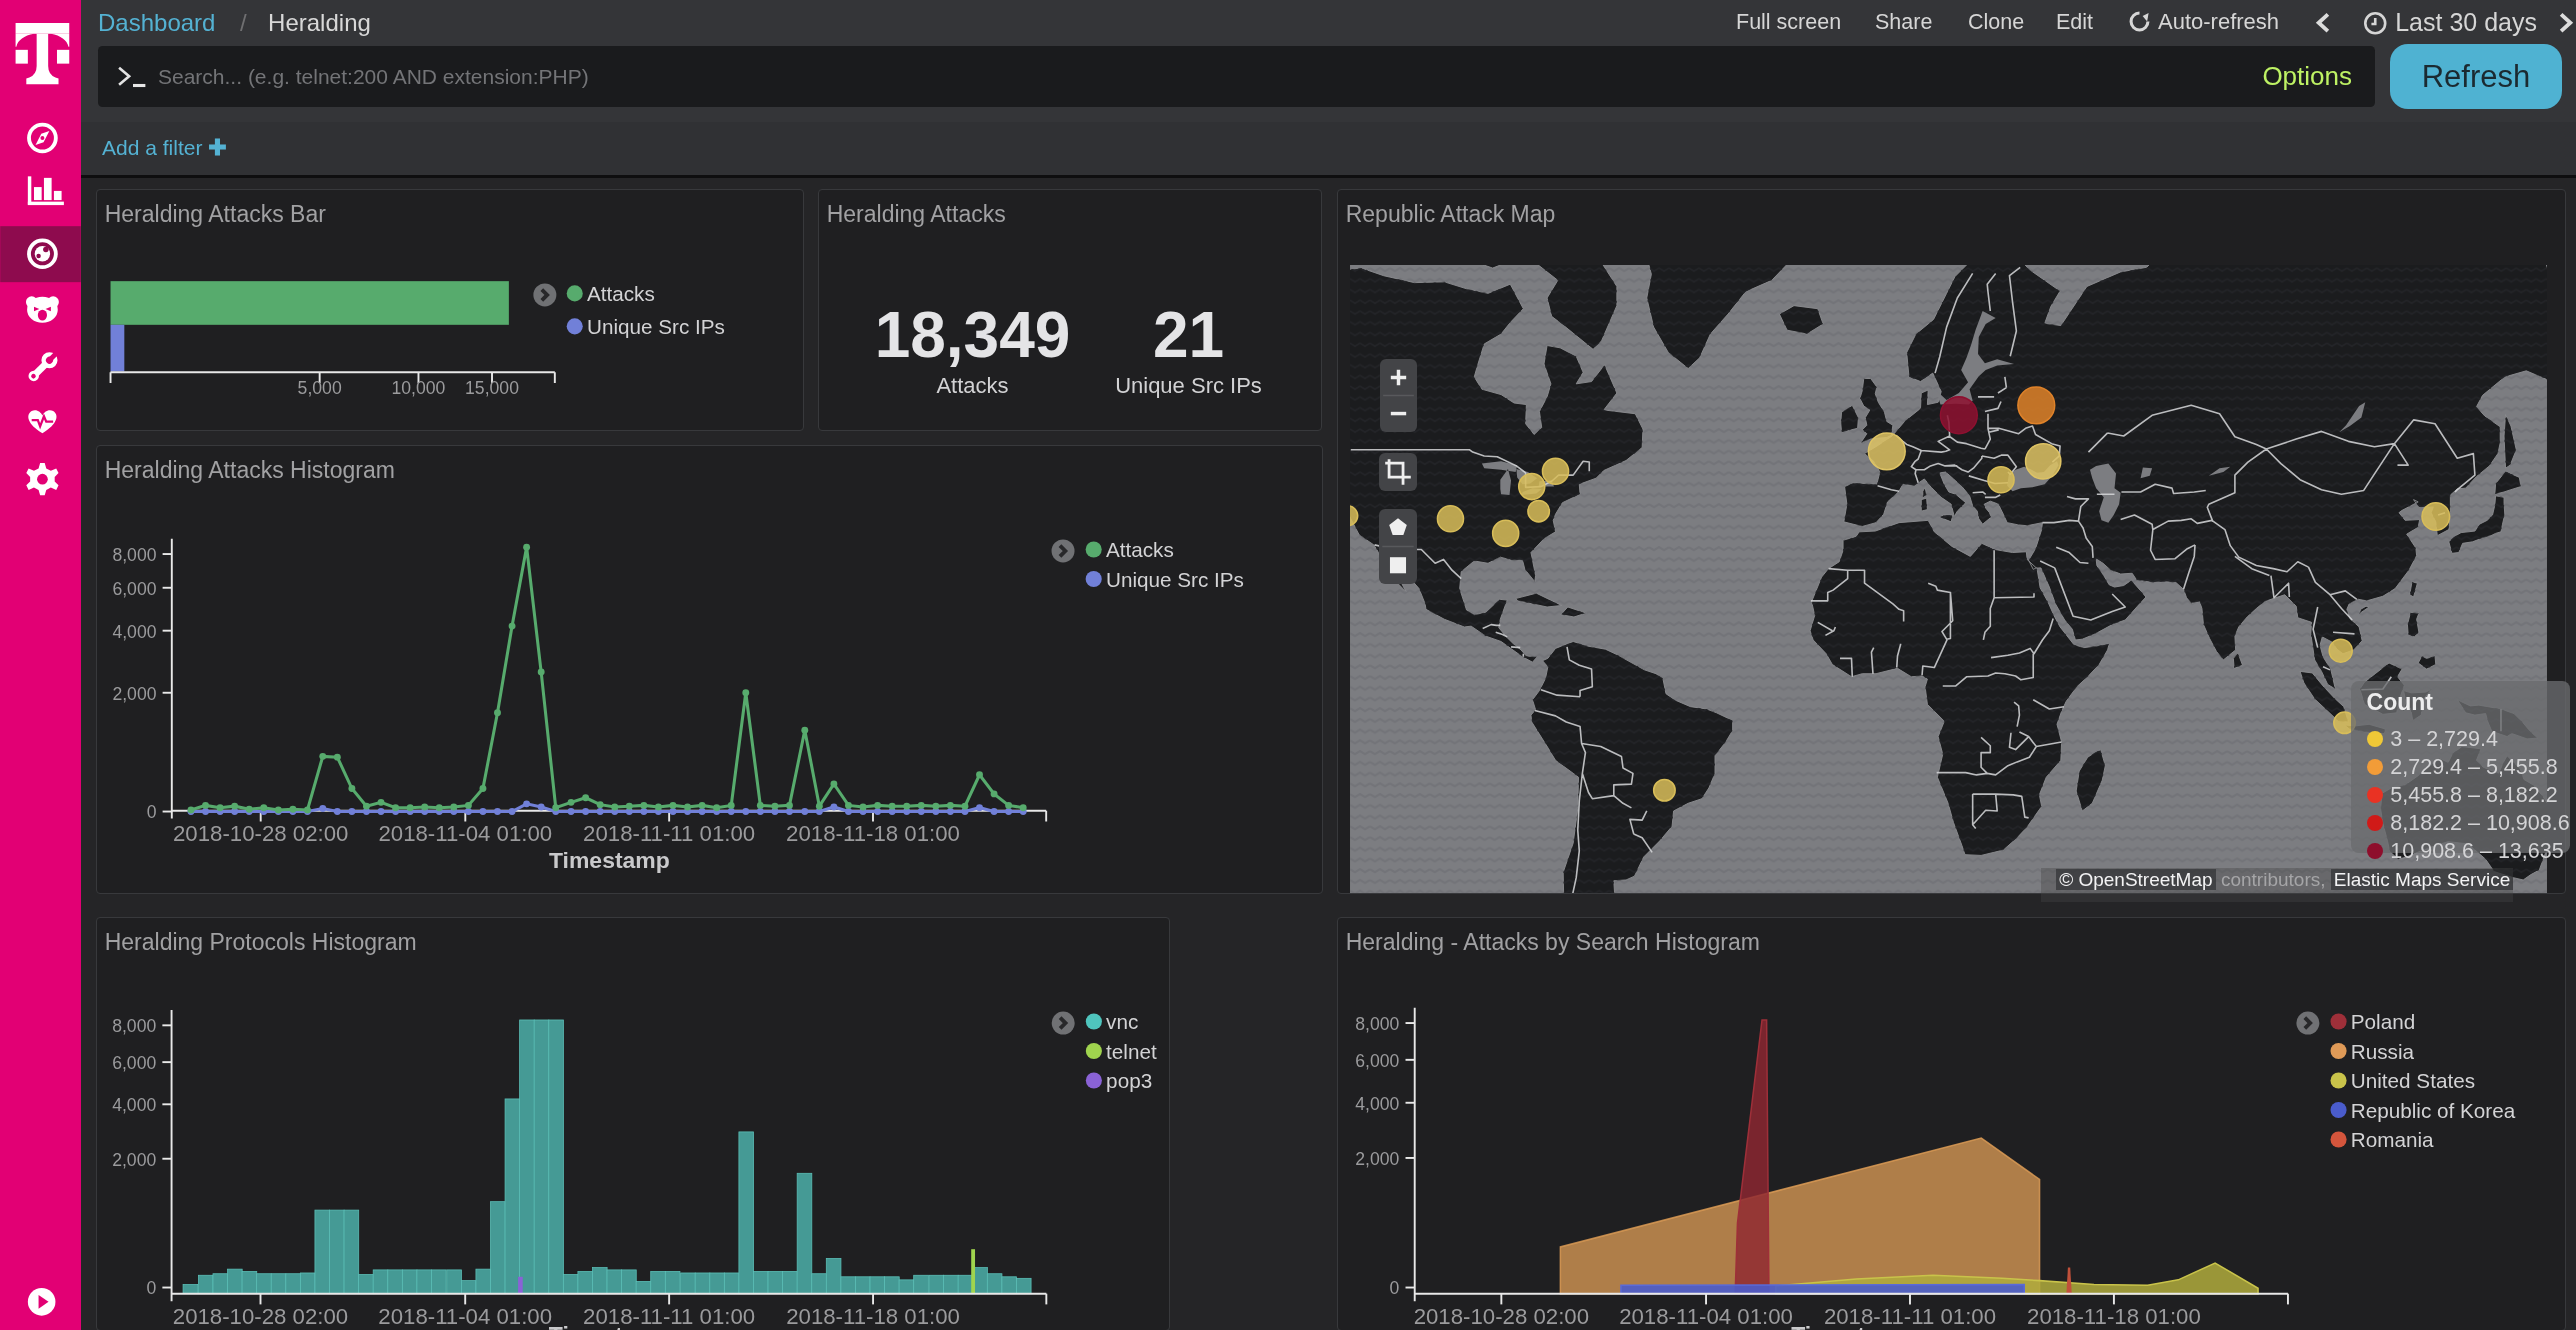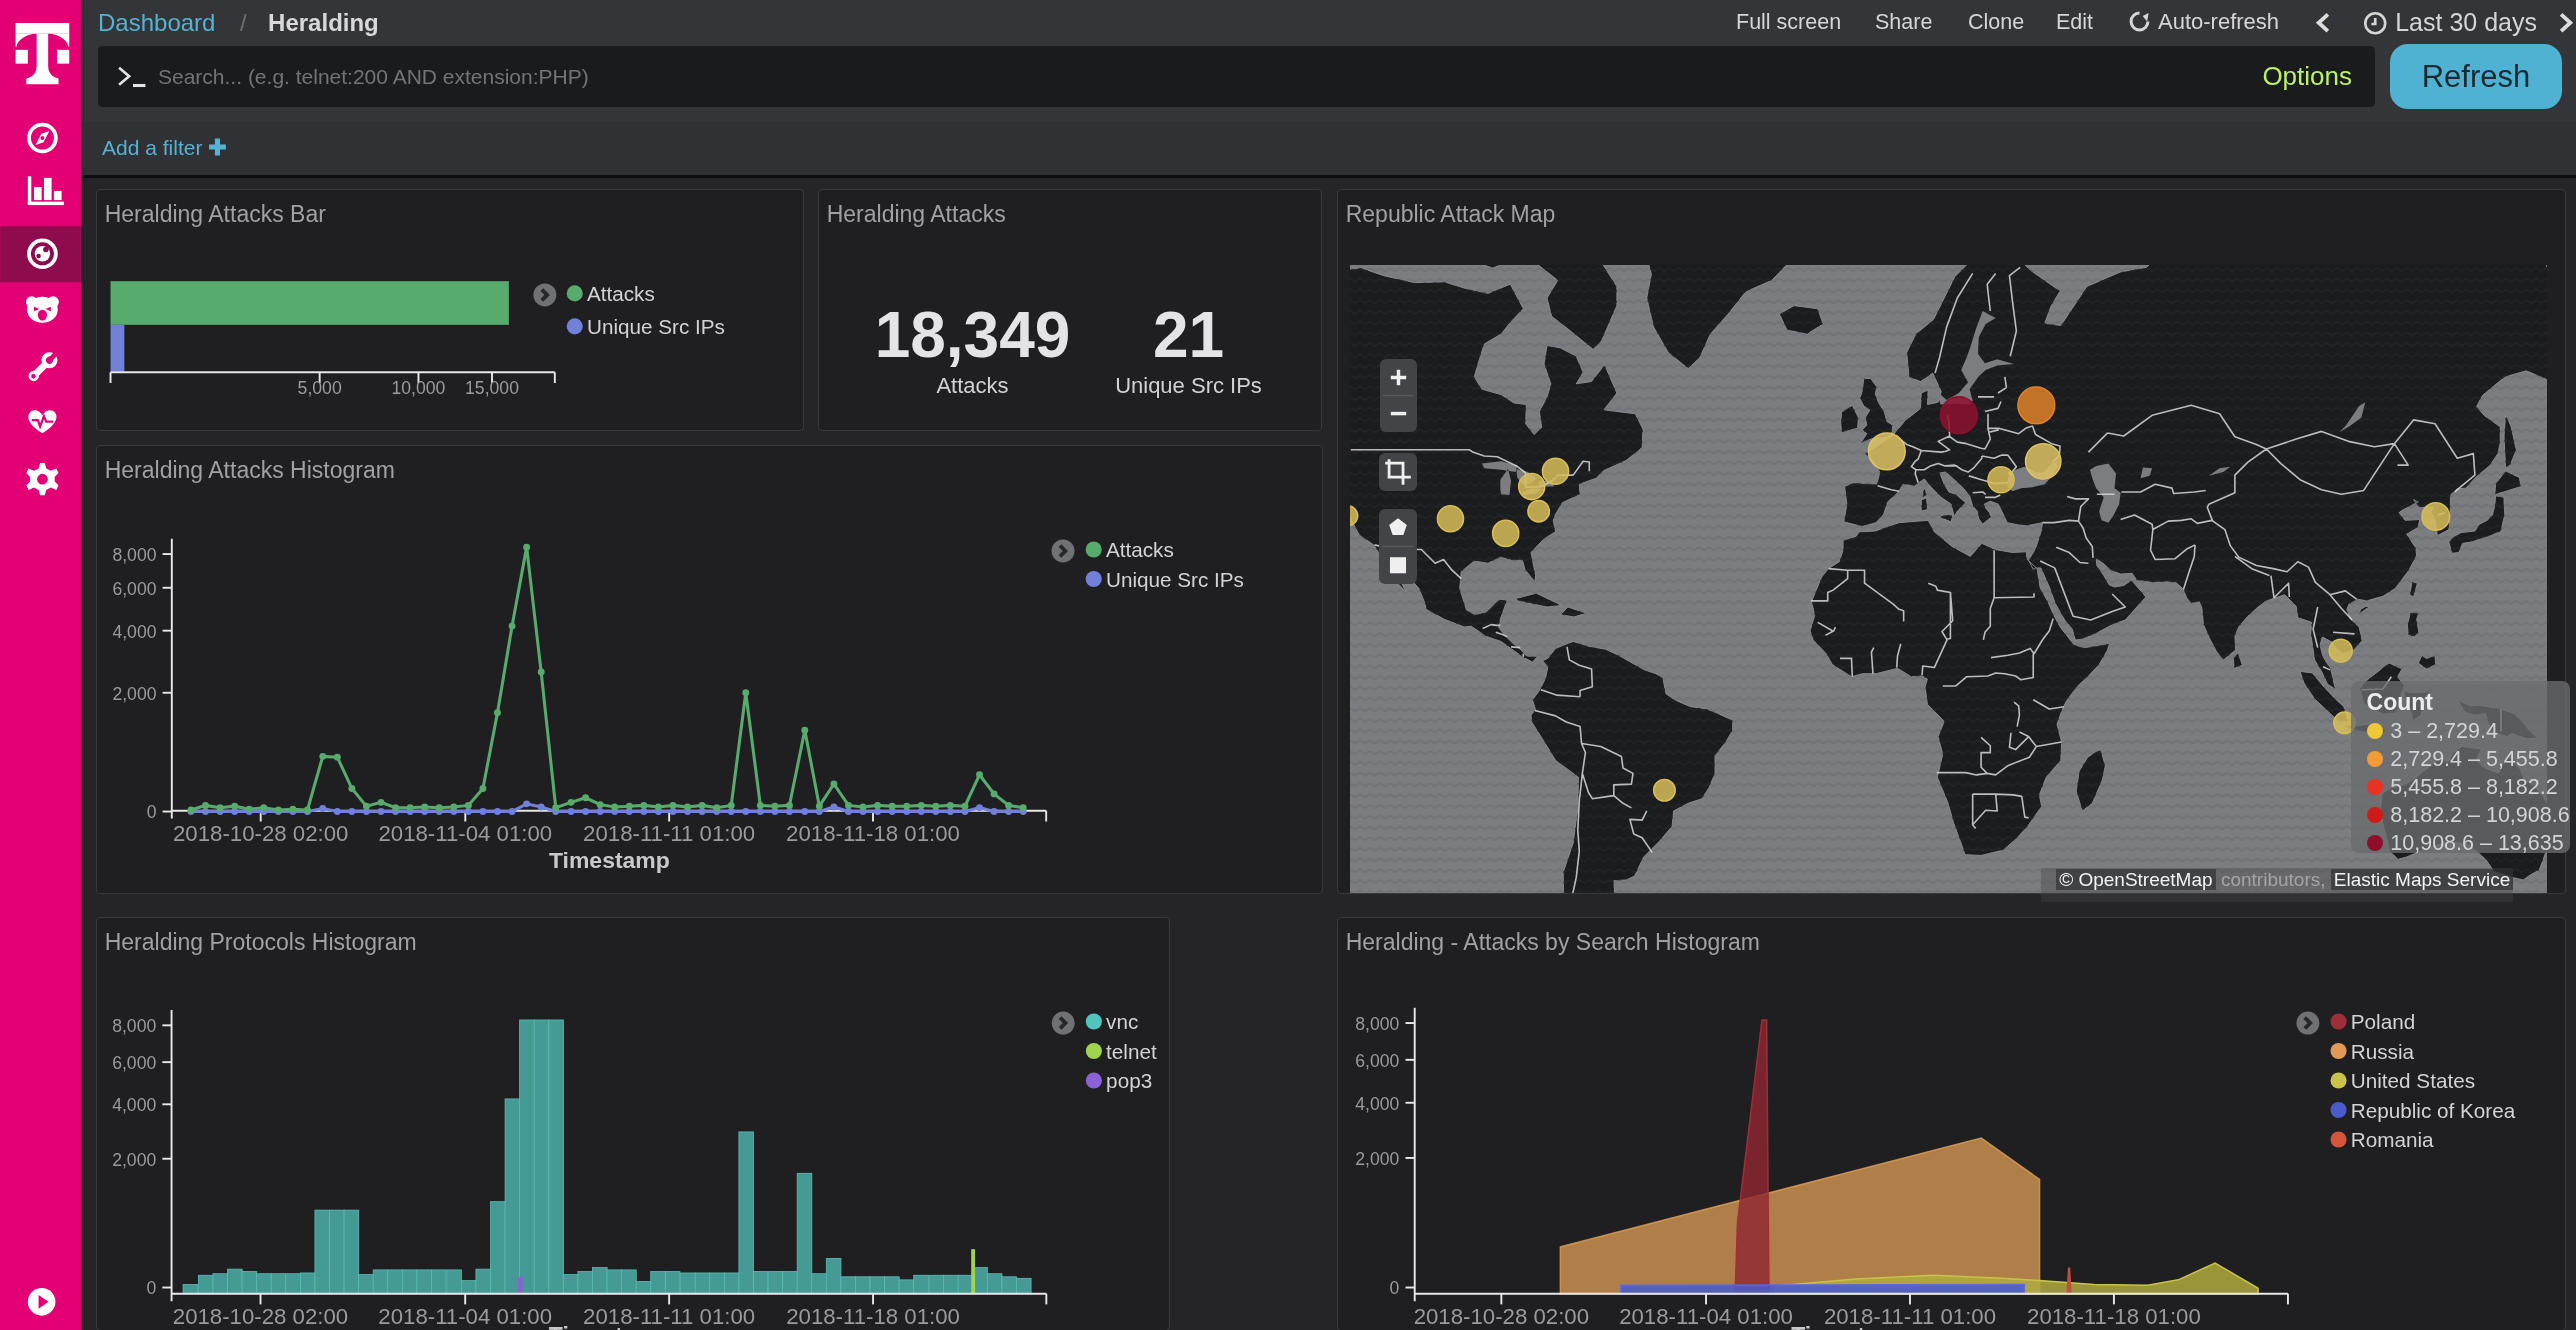--- a/index.html
+++ b/index.html
@@ -4,40 +4,40 @@
 *{margin:0;padding:0;box-sizing:border-box}
 html,body{width:2576px;height:1331px;overflow:hidden;background:#252527;
  font-family:"Liberation Sans",sans-serif;-webkit-font-smoothing:antialiased}
 .abs{position:absolute}
 #chrome{position:absolute;left:81px;top:0;width:2496px;height:122px;background:#343538}
 #filterbar{position:absolute;left:81px;top:122px;width:2496px;height:56px;background:#303134;border-bottom:3.1px solid #0e0e0f}
 #sidebar{position:absolute;left:0;top:0;width:81px;height:1331px;background:#e20074}
 .crumb{position:absolute;top:9.2px;left:98px;font-size:24px;color:#7e7e80;white-space:nowrap}
 .crumb a{color:#54b2d3;text-decoration:none}
 .crumb span{margin:0 21.5px 0 24.5px !important}
-.crumb b{color:#d8d8d8;font-weight:bold}
+.crumb b{color:#d8d8d8;font-weight:normal}
 .nav{position:absolute;top:0;height:44px;line-height:44px;font-size:21.5px;color:#d6d6d6;white-space:nowrap}
 #search{position:absolute;left:98px;top:46px;width:2277px;height:61px;background:#1a1b1d;border-radius:4.6px}
 #search .ph{position:absolute;left:60px;top:0;line-height:61px;font-size:21px;color:#737477}
 #search .opt{position:absolute;right:23px;top:0;line-height:61px;font-size:26px;color:#bef264}
 #refresh{position:absolute;left:2390px;top:44px;width:172px;height:65px;background:#4fb2d2;border-radius:18px;
  text-align:center;line-height:65px;font-size:31px;color:#1b2a31}
 #addfilter{position:absolute;left:102px;top:135px;font-size:21px;color:#54b2d3}
 #addfilter b{font-size:22px}
 .panel{position:absolute;background:#1f1f21;border:1.5px solid #38393c;border-radius:4px}
 .ptitle{position:absolute;left:7.7px;top:10.7px;font-size:23px;color:#a1a1a3;white-space:nowrap}
 .met{position:absolute;top:113px;text-align:center;color:#e4e4e6}
 .met .n{font-size:64px;font-weight:bold;line-height:64px}
 .met .l{font-size:22px;color:#d2d2d4;margin-top:6.1px}
 svg text{font-family:"Liberation Sans",sans-serif}
 #mapwrap{position:absolute;left:12.3px;top:75px;width:1197px;height:628px;overflow:hidden}
 .mbtn{position:absolute;background:#434447;border-radius:6.1px;color:#eee}
 .mlegend{position:absolute;left:1001px;top:416px;width:219px;height:172px;background:rgba(106,107,110,0.78);
  border-radius:7.7px;padding:7.7px 0 0 15.3px;color:#d8d8da}
-.mlegend .t{font-size:23px;font-weight:bold;color:#ededee;margin-bottom:1px}
+.mlegend .t{font-size:23px;font-weight:bold;color:#ededee;margin-bottom:9px}
 .mlegend .r{font-size:21.5px;height:28px;line-height:28px;color:#d4d4d6;white-space:nowrap}
 .mlegend .d{display:inline-block;width:16px;height:16px;border-radius:50%;margin-right:7.7px;vertical-align:-1.5px}
 #attrib{position:absolute;left:691px;top:603px;width:472px;height:34px;background:rgba(70,70,72,0.38);
  font-size:19px;line-height:23px;color:#cdcdcf;white-space:nowrap;text-align:right}
 #attrib .chip{background:rgba(40,41,43,0.6);color:#f3f3f4;padding:0 3.1px}
 #attrib .c2{color:#a5a5a7}
 </style></head>
 <body>
 
 <div id="chrome"></div>

